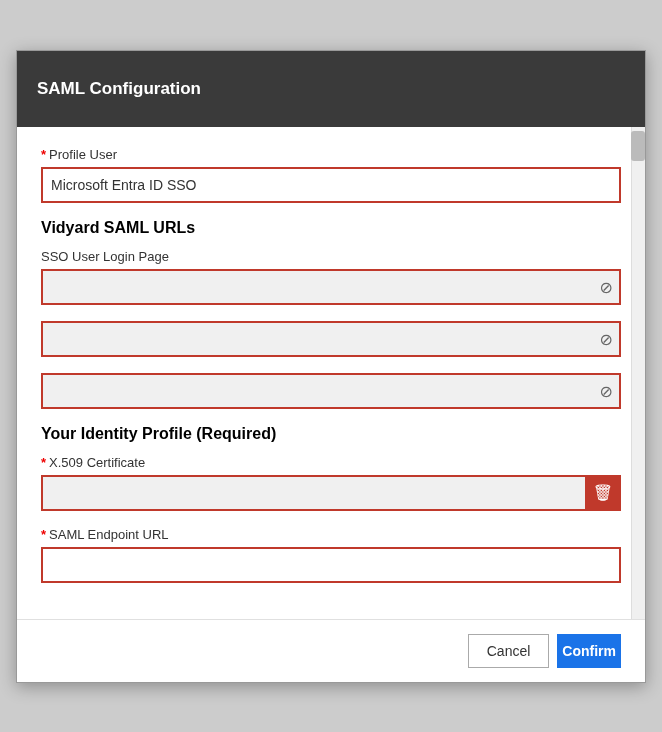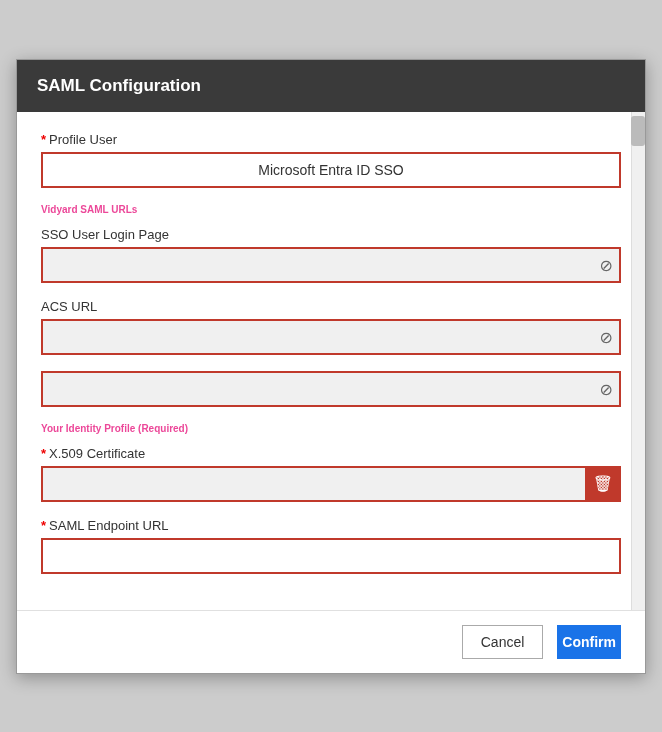--- a/index.html
+++ b/index.html
@@ -23,21 +23,21 @@
       width: 630px;
       background: #fff;
       border: 1px solid #999;
       box-shadow: 0 4px 16px rgba(0,0,0,0.3);
       display: flex;
       flex-direction: column;
     }
 
     .modal-header {
       background: #3a3a3a;
-      padding: 16px 20px;
+      padding: 28px 20px;
       color: #fff;
       font-size: 17px;
       font-weight: bold;
     }
 
     .modal-body {
       padding: 20px 24px;
       overflow-y: auto;
       flex: 1;
       position: relative;
@@ -75,42 +75,41 @@
       align-items: center;
       gap: 3px;
     }
 
     .field-label .required-star {
       color: #e00;
       font-weight: bold;
     }
 
     .section-title {
-      color: #ec4899;
-      font-size: 10px;
+      color: #000000;
+      font-size: 16px;
       font-weight: bold;
       margin-bottom: 12px;
       margin-top: 4px;
     }
 
     .field-input {
       width: 100%;
       height: 36px;
       border: 2px solid #c0392b;
       background: #fff;
       padding: 0 8px;
       font-size: 14px;
       color: #333;
       outline: none;
     }
 
     .field-input.profile-name {
       border: 2px solid #c0392b;
       background: #fff;
-      text-align: center;
     }
 
     .field-input-wrapper {
       position: relative;
       width: 100%;
     }
 
     .field-input-readonly {
       width: 100%;
       height: 36px;
@@ -160,21 +159,21 @@
       align-items: center;
       justify-content: center;
       color: #fff;
       font-size: 16px;
     }
 
     .modal-footer {
       padding: 14px 24px;
       display: flex;
       justify-content: flex-end;
-      gap: 14px;
+      gap: 8px;
       border-top: 1px solid #e0e0e0;
     }
 
     .btn-cancel {
       padding: 8px 18px;
       background: #fff;
       border: 1px solid #aaa;
       font-size: 14px;
       cursor: pointer;
       color: #333;
@@ -212,21 +211,20 @@
 
     <div class="field-group">
       <div class="field-label">SSO User Login Page</div>
       <div class="field-input-wrapper">
         <input class="field-input-readonly" type="text" readonly="" style="">
         <span class="copy-icon">⊘</span>
       </div>
     </div>
 
     <div class="field-group">
-      <div class="field-label">ACS URL</div>
       <div class="field-input-wrapper">
         <input class="field-input-readonly" type="text" readonly="" style="">
         <span class="copy-icon">⊘</span>
       </div>
     </div>
 
     <div class="field-group">
       <div class="field-input-wrapper">
         <input class="field-input-readonly" type="text" readonly="" style="">
         <span class="copy-icon">⊘</span>

